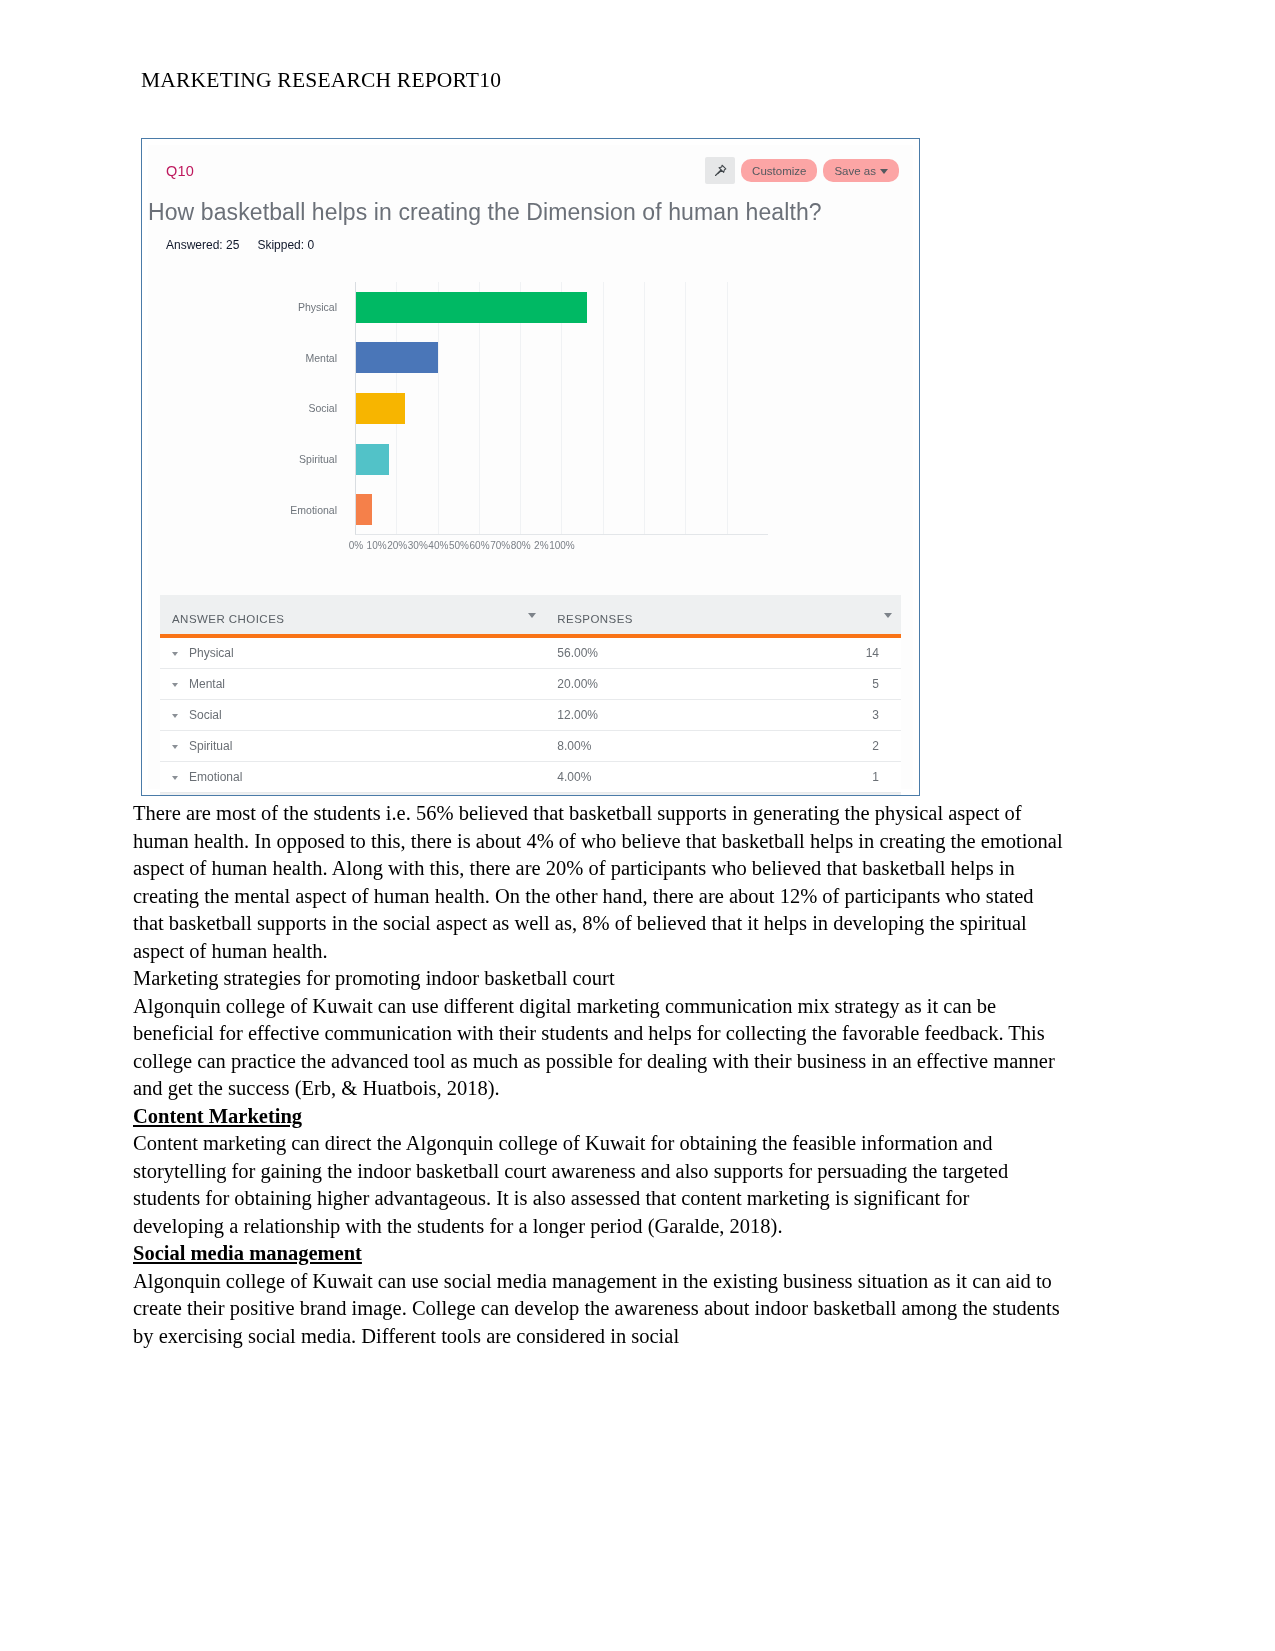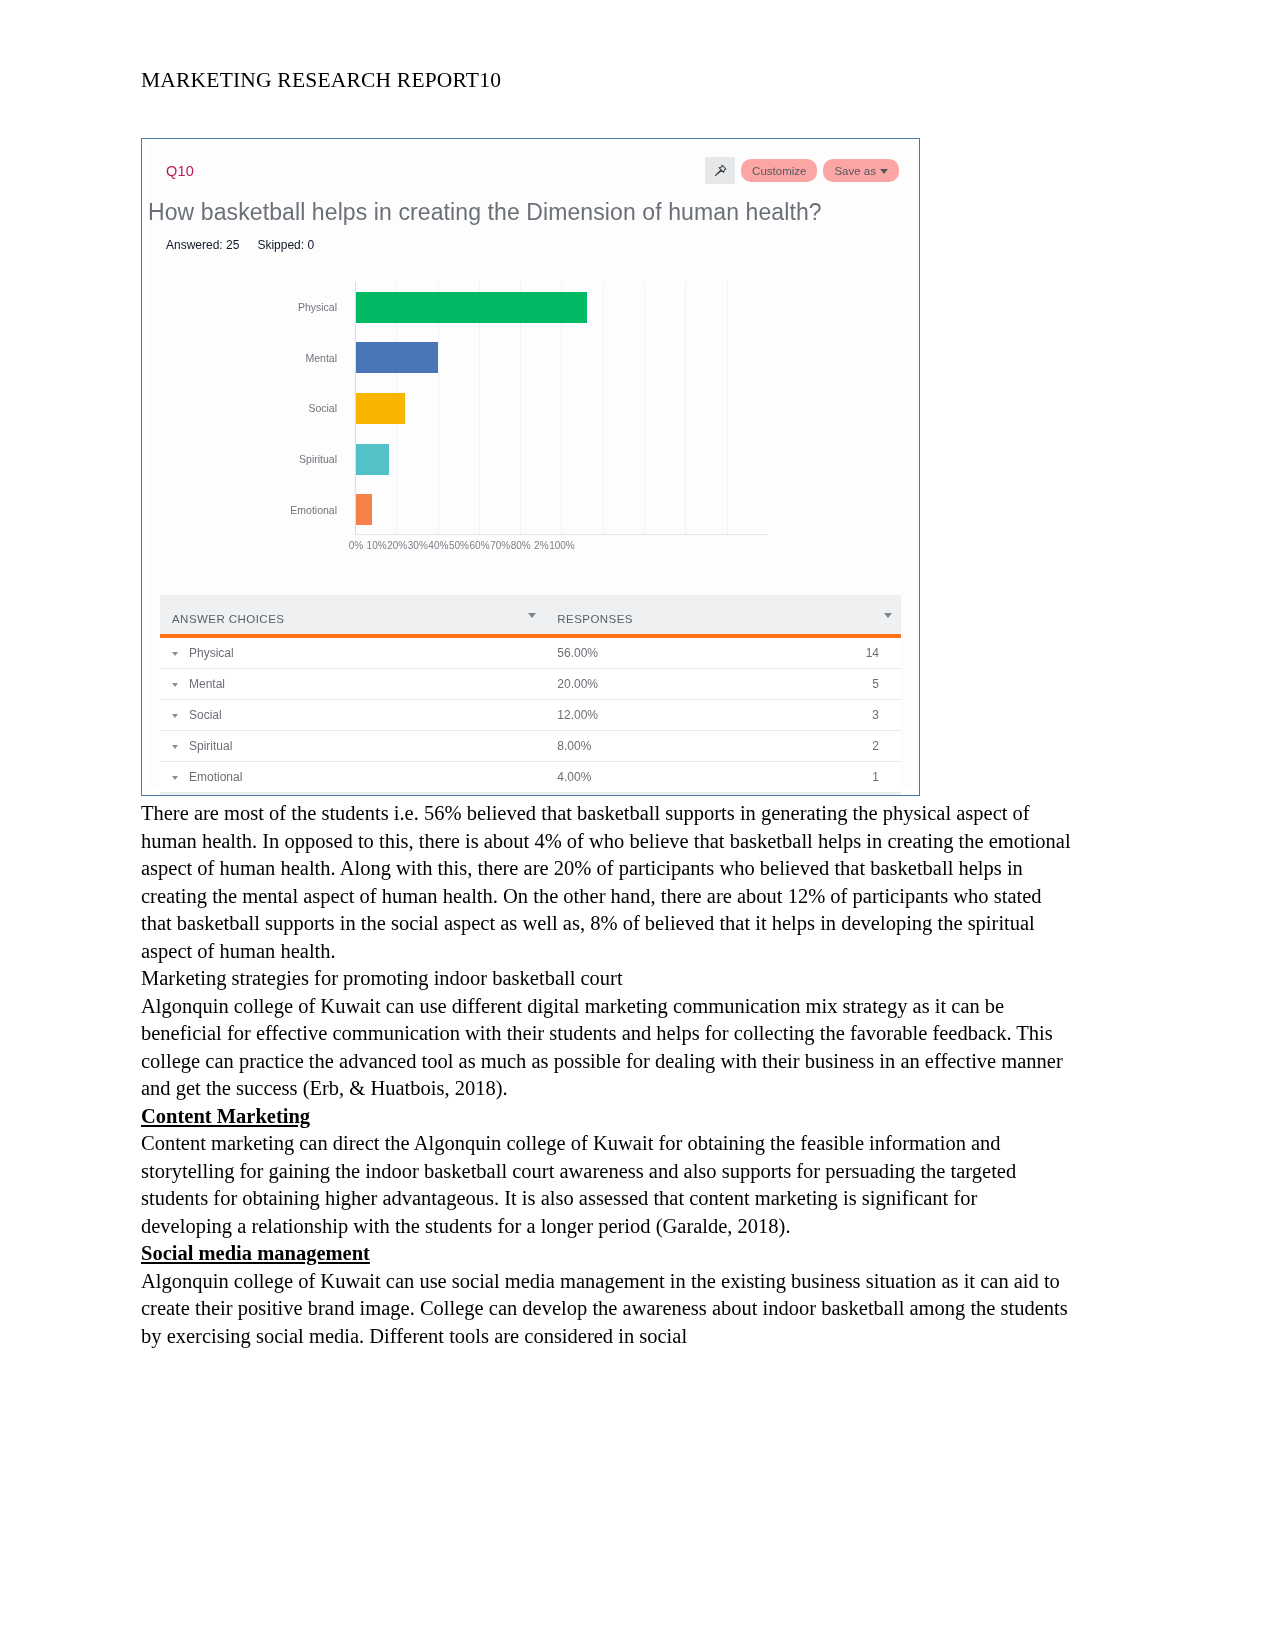--- a/index.html
+++ b/index.html
@@ -245,21 +245,21 @@
     font-size: 11.5px;
     color: #5a6066;
     padding-top: 10px;
     padding-bottom: 10px;
   }
 
   
   .body-copy {
     position: absolute;
     top: 800px;
-    left: 141px;
+    left: 133px;
     width: 930px;
   }
   .body-copy p {
     margin: 0;
     font-family: "Liberation Serif", serif;
     font-size: 20.5px;
     line-height: 27.5px;
     text-align: left;
     color: #000;
   }

